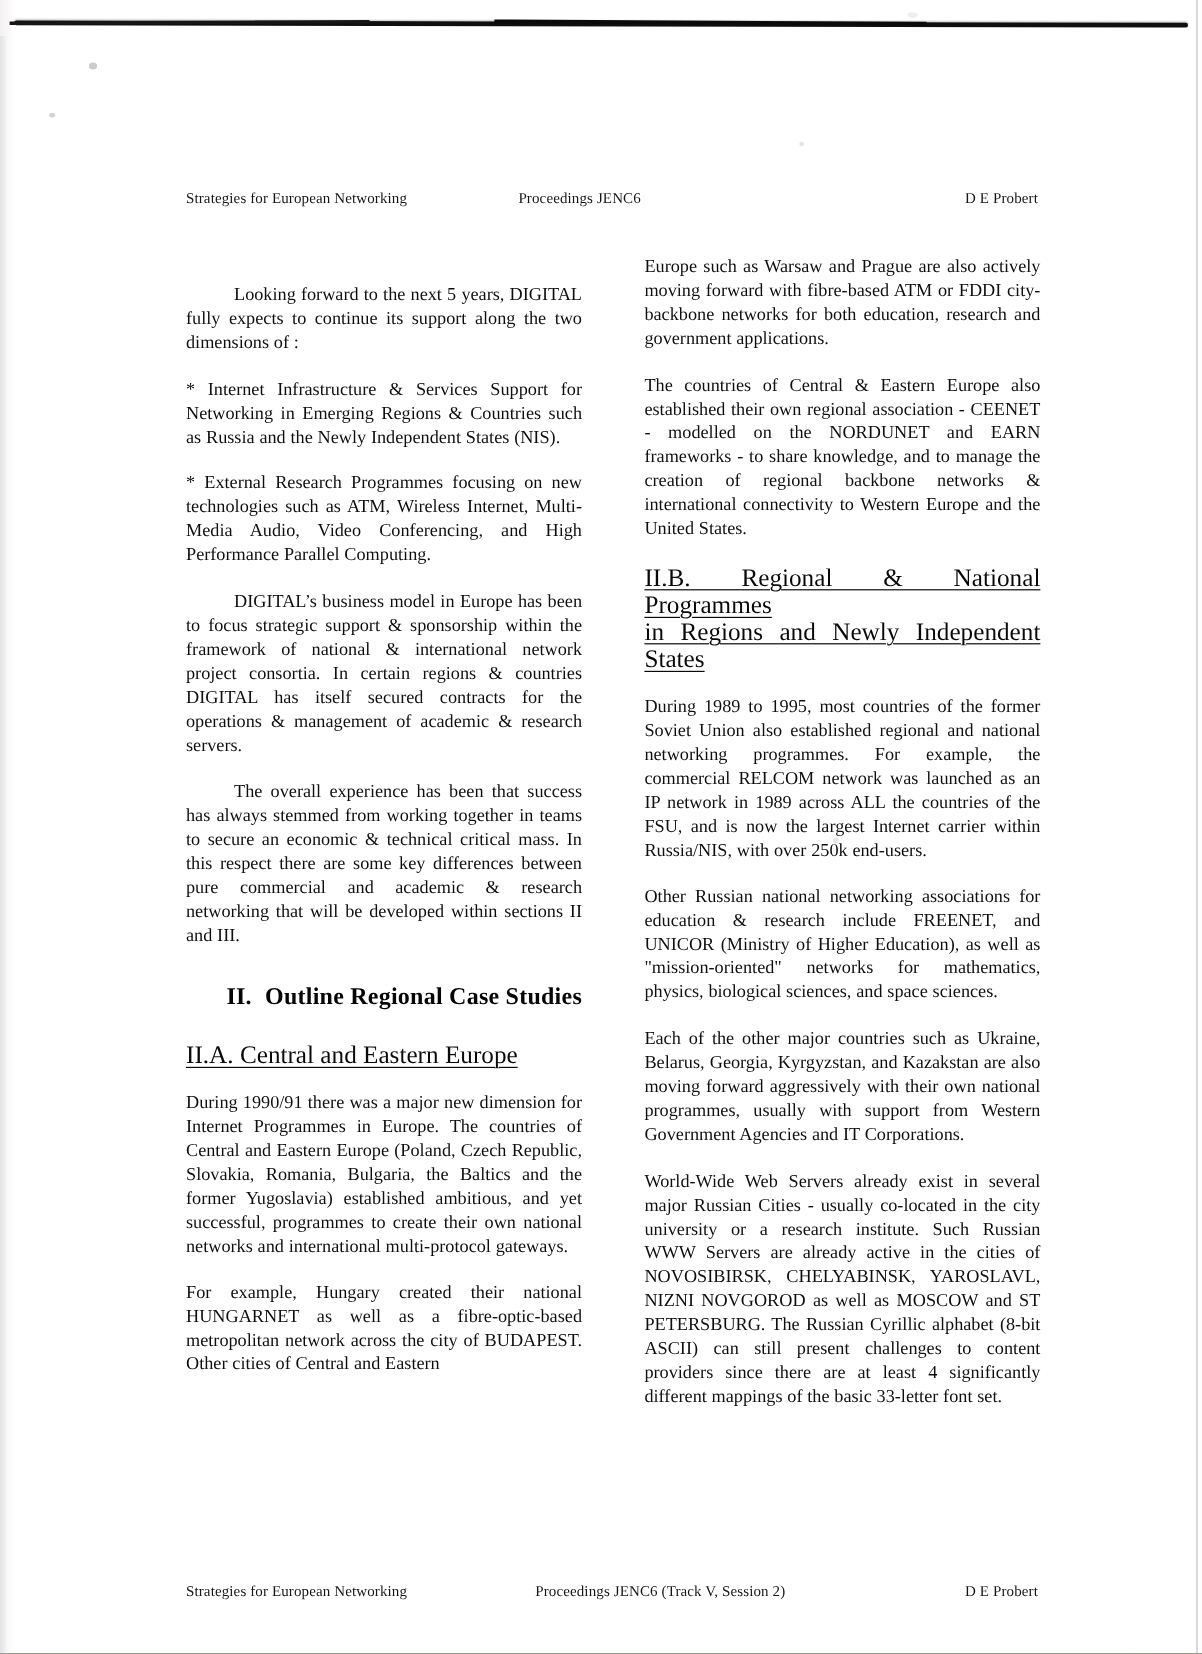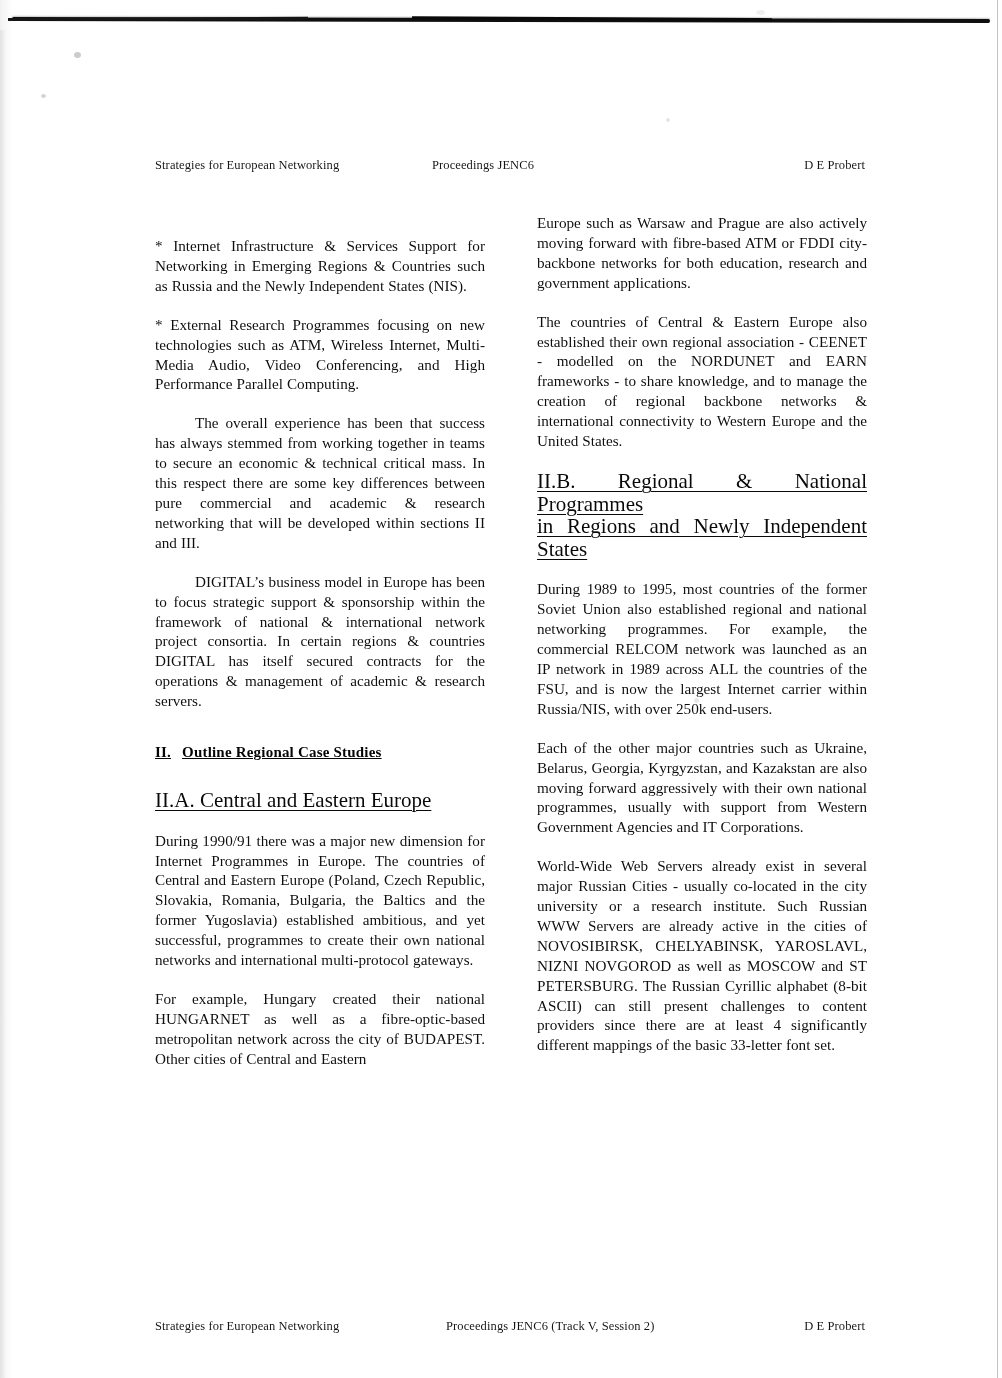--- a/index.html
+++ b/index.html
@@ -153,27 +153,26 @@
     text-decoration: underline;
     text-underline-offset: 3px;
     text-decoration-thickness: 1.2px;
   }
   h3.subhead.tight { margin-top: 9px; }
   h3.subhead .two-line-block { display: block; }
 
   
   h2.section-head {
     margin: 30px 0 26px 0;
-    font-size: 15px;
+    font-size: 20px;
     line-height: 22px;
     font-weight: bold;
-    text-align: left;
+    text-align: right;
     color: #0c0c0c;
     letter-spacing: 0.2px;
-    text-decoration: underline;
   }
   h2.section-head .numeral { margin-right: 11px; }
 
   
   .ink { filter: contrast(1.06); }
 </style>
 </head>
 <body>
 
 <div class="page ink">
@@ -192,29 +191,30 @@
   <div class="running-head">
     <span class="rh-left">Strategies for European Networking</span>
     <span class="rh-center">Proceedings JENC6</span>
     <span class="rh-right">D E Probert</span>
   </div>
 
   <div class="columns">
 
     <div class="col col-left">
 
+      <p class="para indent">Looking forward to the next 5 years, DIGITAL fully expects to continue its support along the two dimensions of :</p>
 
       <p class="para">* Internet Infrastructure &amp; Services Support for Networking in Emerging Regions &amp; Countries such as Russia and the Newly Independent States (NIS).</p>
 
       <p class="para">* External Research Programmes focusing on new technologies such as ATM, Wireless Internet, Multi-Media Audio, Video Conferencing, and High Performance Parallel Computing.</p>
 
 
+      <p class="para indent">DIGITAL’s business model in Europe has been to focus strategic support &amp; sponsorship within the framework of national &amp; international network project consortia. In certain regions &amp; countries DIGITAL has itself secured contracts for the operations &amp; management of academic &amp; research servers.</p>
+
       <p class="para indent">The overall experience has been that success has always stemmed from working together in teams to secure an economic &amp; technical critical mass. In this respect there are some key differences between pure commercial and academic &amp; research networking that will be developed within sections II and III.</p>
-
-      <p class="para indent">DIGITAL’s business model in Europe has been to focus strategic support &amp; sponsorship within the framework of national &amp; international network project consortia. In certain regions &amp; countries DIGITAL has itself secured contracts for the operations &amp; management of academic &amp; research servers.</p>
 
       <h2 class="section-head">
         <span class="numeral">II.</span><span>Outline Regional Case Studies</span>
       </h2>
 
       <h3 class="subhead tight">II.A.   Central and Eastern Europe</h3>
 
       <p class="para">During 1990/91 there was a major new dimension for Internet Programmes in Europe. The countries of Central and Eastern Europe (Poland, Czech Republic, Slovakia, Romania, Bulgaria, the Baltics and the former Yugoslavia) established ambitious, and yet successful, programmes to create their own national networks and international multi-protocol gateways.</p>
 
       <p class="para last">For example, Hungary created their national HUNGARNET as well as a fibre-optic-based metropolitan network across the city of BUDAPEST. Other cities of Central and Eastern</p>
@@ -226,20 +226,21 @@
 
       <p class="para">The countries of Central &amp; Eastern Europe also established their own regional association - CEENET - modelled on the NORDUNET and EARN frameworks  - to share knowledge, and to manage the creation of regional backbone networks &amp; international connectivity to Western Europe and the United States.</p>
 
       <h3 class="subhead">
         <span class="two-line-block">II.B.  Regional  &amp;  National  Programmes</span>
         <span class="two-line-block">in  Regions and Newly  Independent States</span>
       </h3>
 
       <p class="para">During 1989 to 1995,  most countries of the former Soviet Union also established regional and national networking programmes. For example, the commercial RELCOM network was launched as an IP network in 1989 across ALL the countries of the FSU, and is now the largest Internet carrier within Russia/NIS, with over 250k end-users.</p>
 
+      <p class="para">Other Russian national networking associations for education &amp; research include FREENET, and UNICOR (Ministry of Higher Education), as well as "mission-oriented" networks for mathematics, physics, biological sciences, and space sciences.</p>
 
       <p class="para">Each of the other major countries such as Ukraine, Belarus, Georgia, Kyrgyzstan, and Kazakstan are also moving forward aggressively with their own national programmes, usually with support from Western Government Agencies and IT Corporations.</p>
 
       <p class="para last">World-Wide Web Servers already exist in several major Russian Cities - usually co-located in the city university or a research institute. Such Russian WWW Servers are already active in the cities of NOVOSIBIRSK, CHELYABINSK, YAROSLAVL, NIZNI NOVGOROD as well as MOSCOW and ST PETERSBURG.  The Russian Cyrillic alphabet (8-bit ASCII) can still present challenges to content providers since there are at least 4 significantly different mappings of the basic 33-letter font set.</p>
     </div>
   </div>
 
   <div class="running-foot">
     <span class="rf-left">Strategies for European Networking</span>
     <span class="rf-center">Proceedings JENC6  (Track V, Session 2)</span>

